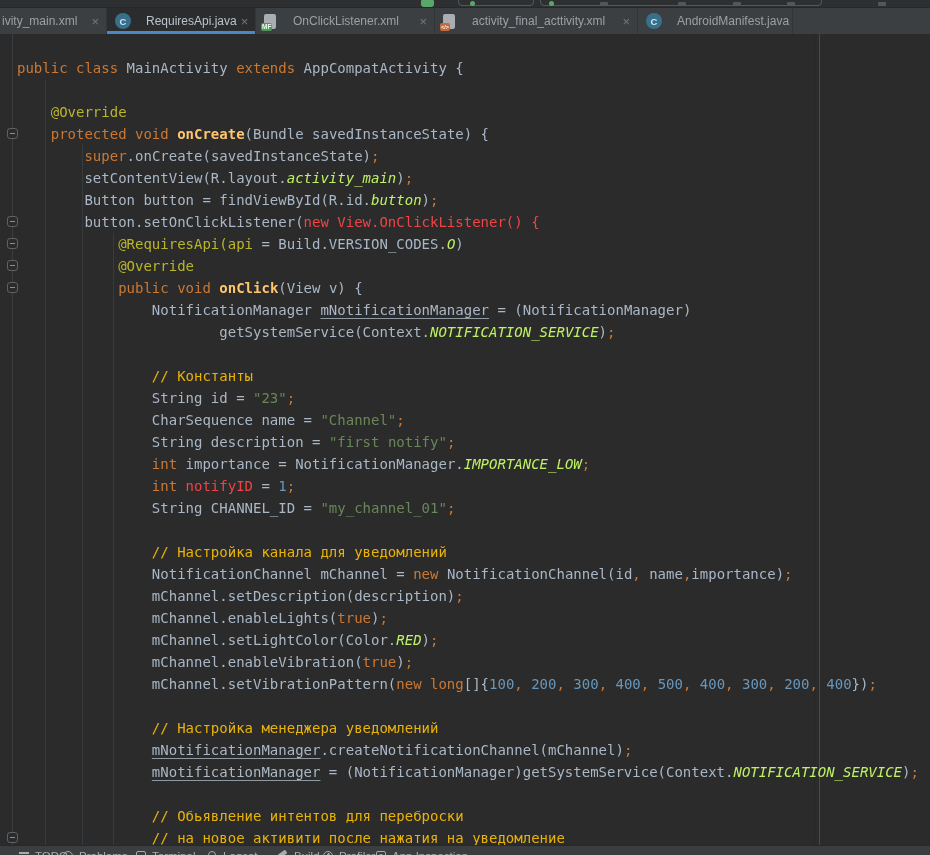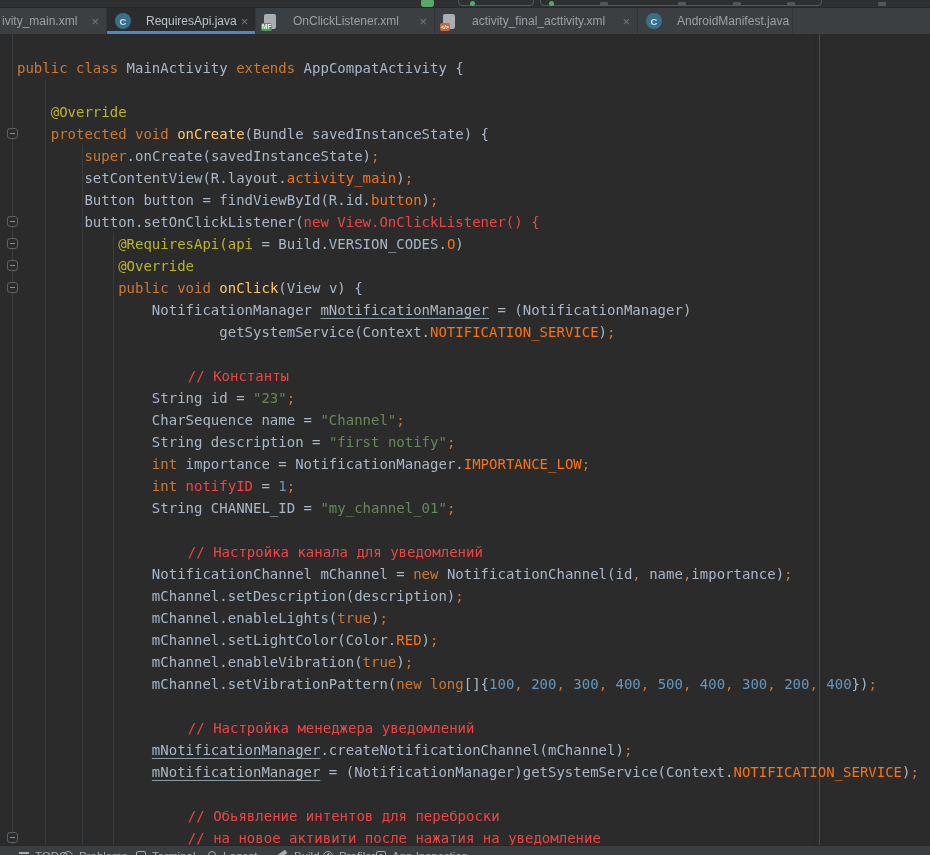--- a/index.html
+++ b/index.html
@@ -53,25 +53,25 @@
   .ig3 { left:113px; top:199px; }
   .margin-guide-dark  { position:absolute; left:814px; top:0; bottom:10px; width:1px; background:#272727; }
   .margin-guide-light { position:absolute; left:819px; top:0; bottom:10px; width:1px; background:#47494B; }
 
   .code { position:absolute; left:17px; top:23px; font-family:"DejaVu Sans Mono", monospace;
     font-size:14px; line-height:22px; white-space:pre; }
   .code-line { height:22px; }
   .tk-pl  { color:#A9B7C6; }
   .tk-kw  { color:#CC7832; }
   .tk-ann { color:#BBB529; }
-  .tk-mth { color:#FFC66D; font-weight:normal; }
+  .tk-mth { color:#FFC66D; font-weight:bold; }
   .tk-str { color:#6A8759; }
   .tk-num { color:#6897BB; }
-  .tk-cmt { color:#ef4444;margin-left:36px; }
-  .tk-cst { color:#f97316; }
+  .tk-cmt { color:#eab308; }
+  .tk-cst { color:#bef264; font-style:italic; }
   .tk-gr  { color:#ef4444; }
   .tk-sem { color:#CC7832; }
   .tk-und { color:#A9B7C6; text-decoration:underline; text-underline-offset:3px; text-decoration-color:#8E99A1; }
 
   .fold { position:absolute; left:7px; width:11px; height:11px; border:1px solid #5E6264;
     border-radius:3px; background:#2B2B2B; }
   .fold::after { content:''; position:absolute; left:2px; right:2px; top:4px; height:1px; background:#8A8E90; }
 
   
   .bottom-bar { position:absolute; left:0; top:845px; width:930px; height:24px;

